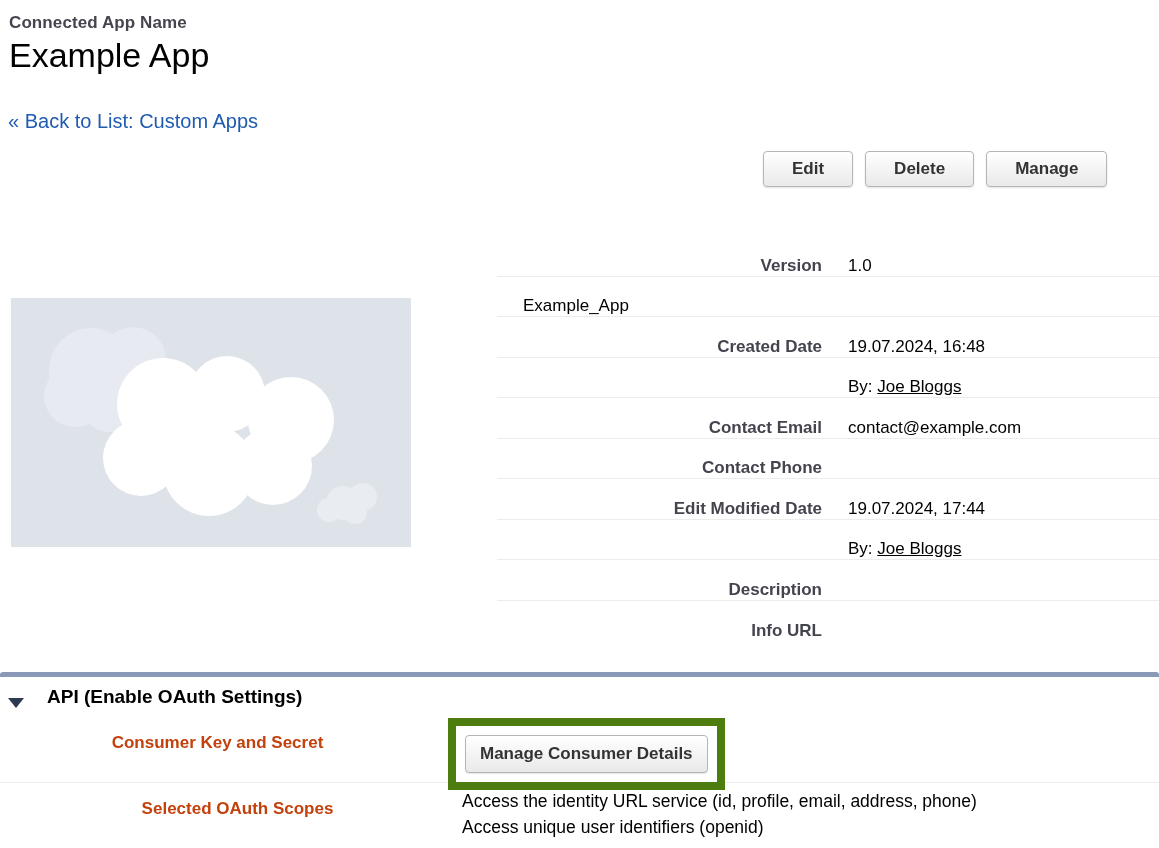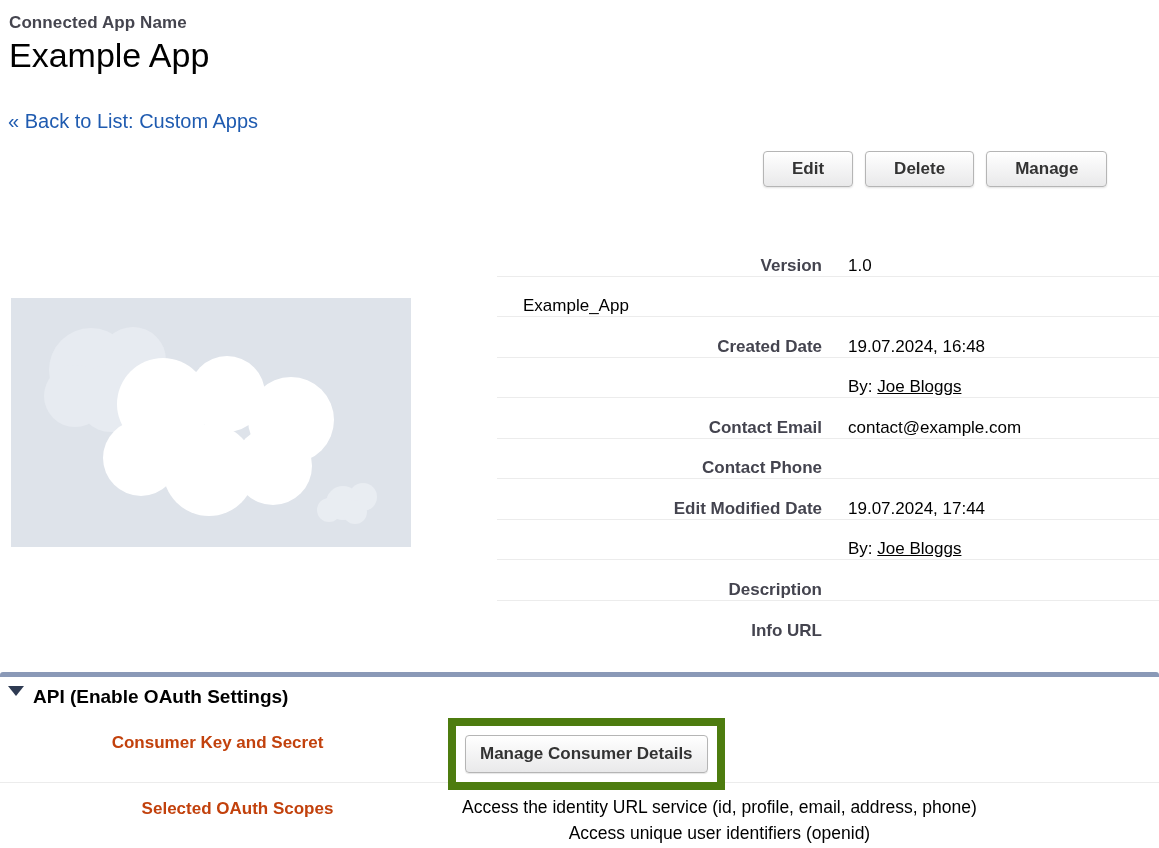--- a/index.html
+++ b/index.html
@@ -53,21 +53,21 @@
   .vlink { text-decoration:underline; color:#000; cursor:pointer; }
 
   
   .oauth-section { position:absolute; left:0; top:672px; width:1159px; height:176px; }
   .section-bar {
     position:absolute; left:0; top:0; width:100%; height:5px;
     background:#8a99b7; border-radius:3px 3px 0 0;
   }
   .section-header {
     position:absolute; left:8px; top:14px;
-    display:flex; align-items:flex-start; gap:9px; cursor:pointer;
+    display:flex; align-items:flex-end; gap:23px; cursor:pointer;
   }
   .tri-down {
     width:0; height:0; flex:none;
     border-left:8px solid transparent; border-right:8px solid transparent;
     border-top:10px solid #2e3a52;
   }
   .section-title { font-size:19px; font-weight:bold; color:#000; }
 
   .sec-label {
     position:absolute; left:0; width:435px; text-align:center;
@@ -83,22 +83,22 @@
     padding:9px 9px; display:inline-block;
   }
   .big-btn {
     font-family:inherit; font-size:17px; font-weight:bold; color:#333;
     background:linear-gradient(#ffffff,#e9e9ea);
     border:1px solid #b5b5b5; border-radius:4px;
     padding:8px 14px; cursor:pointer;
     box-shadow:0 1px 1px rgba(0,0,0,.1);
   }
   .scope-values {
-    position:absolute; left:462px; top:122px;
-    font-size:17.5px; line-height:26px; color:#000;text-align:center;
+    position:absolute; left:462px; top:116px;
+    font-size:17.5px; line-height:26px; color:#000;
   }
 </style>
 </head>
 <body>
 
 <div class="app-header">
   <div class="app-label">Connected App Name</div>
   <div class="app-title">Example App</div>
 </div>
 

